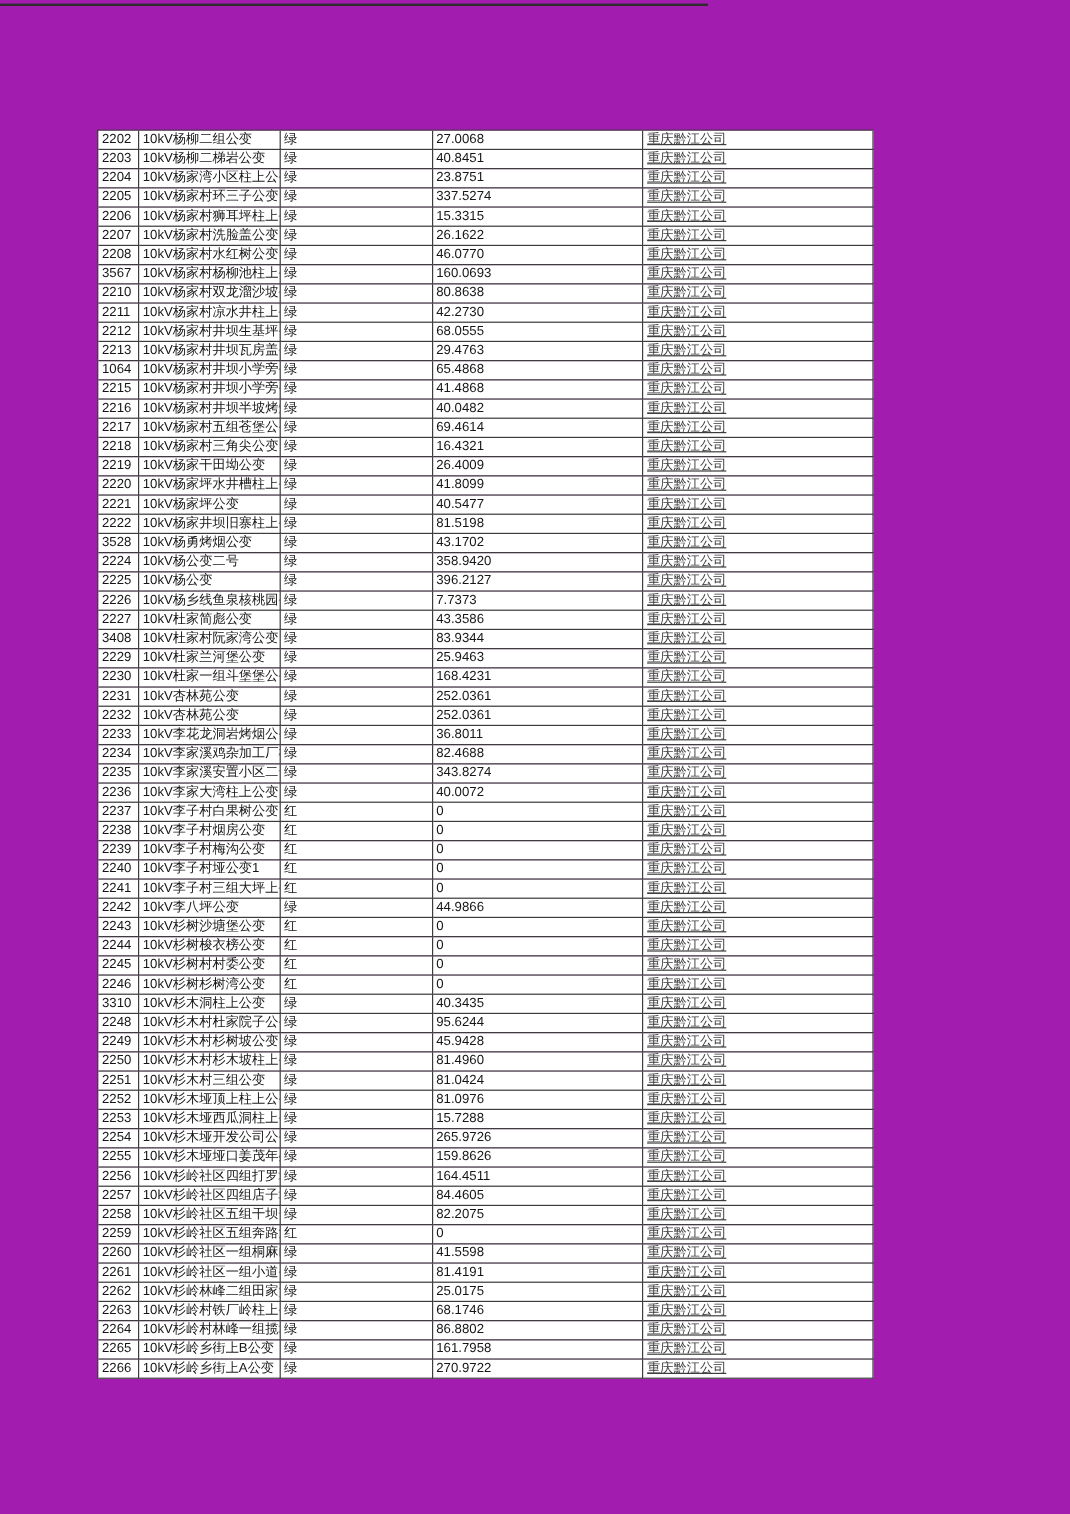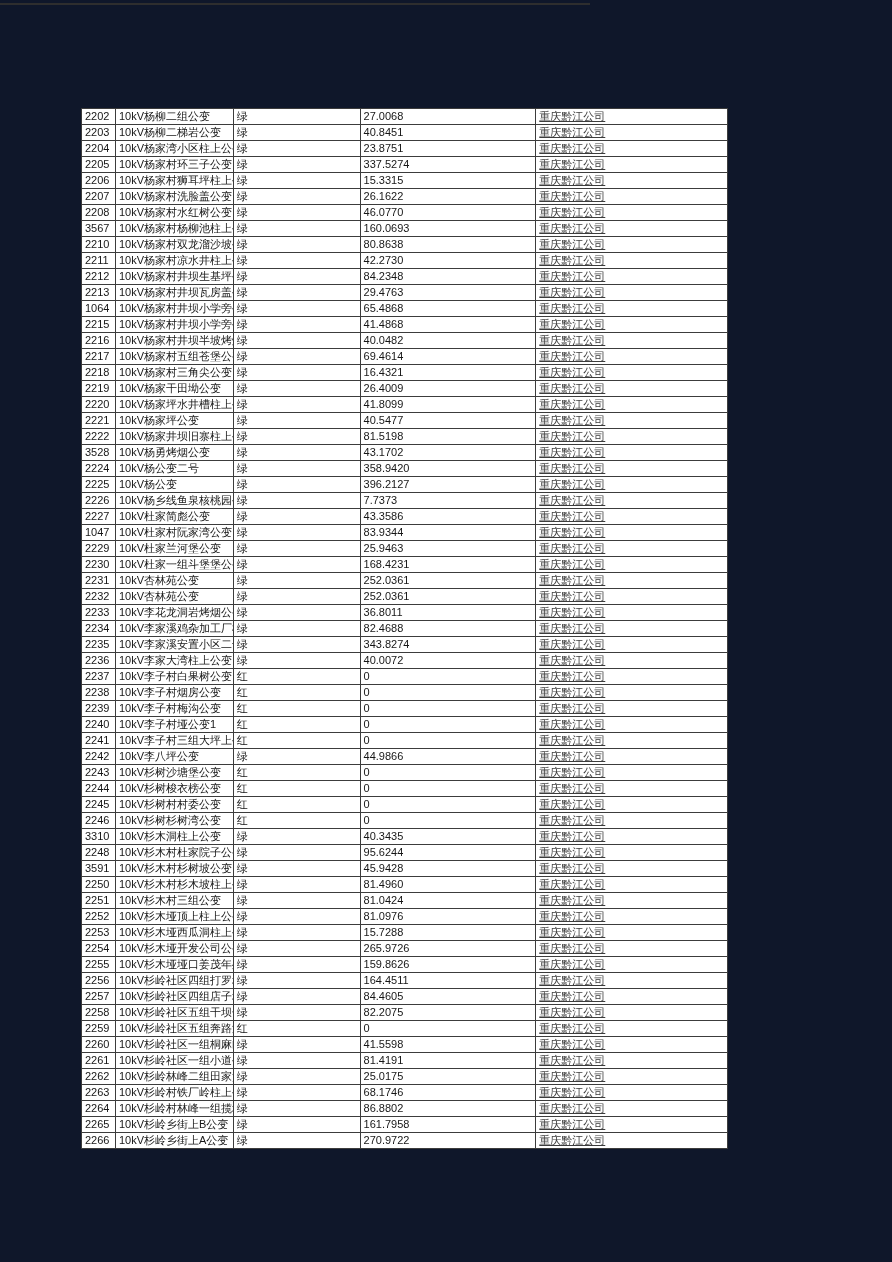--- a/index.html
+++ b/index.html
@@ -1,21 +1,21 @@
 <!DOCTYPE html>
 <html><head>
 <meta charset="utf-8">
 <style>
   html, body { margin: 0; padding: 0; }
   body { background: #ffffff; }
   .screen {
     position: relative;
     width: 892px;
     height: 1262px;
-    background: #0f172a;
+    background: #a21caf;
     overflow: hidden;
     font-family: "Liberation Sans", "DejaVu Sans", sans-serif;
   }
   .top-rule {
     position: absolute;
     left: 0;
     top: 3px;
     width: 590px;
     height: 2px;
     background: #2e2e2e;
@@ -138,21 +138,21 @@
     <div class="td col-name">10kV杨家村凉水井柱上公</div>
     <div class="td col-status">绿</div>
     <div class="td col-value">42.2730</div>
     <div class="td col-company"><span class="company-link">重庆黔江公司</span></div>
   </div>
 
   <div class="tr">
     <div class="td col-id">2212</div>
     <div class="td col-name">10kV杨家村井坝生基坪公</div>
     <div class="td col-status">绿</div>
-    <div class="td col-value">84.2348</div>
+    <div class="td col-value">68.0555</div>
     <div class="td col-company"><span class="company-link">重庆黔江公司</span></div>
   </div>
 
   <div class="tr">
     <div class="td col-id">2213</div>
     <div class="td col-name">10kV杨家村井坝瓦房盖公</div>
     <div class="td col-status">绿</div>
     <div class="td col-value">29.4763</div>
     <div class="td col-company"><span class="company-link">重庆黔江公司</span></div>
   </div>
@@ -263,21 +263,21 @@
 
   <div class="tr">
     <div class="td col-id">2227</div>
     <div class="td col-name">10kV杜家简彪公变</div>
     <div class="td col-status">绿</div>
     <div class="td col-value">43.3586</div>
     <div class="td col-company"><span class="company-link">重庆黔江公司</span></div>
   </div>
 
   <div class="tr">
-    <div class="td col-id">1047</div>
+    <div class="td col-id">3408</div>
     <div class="td col-name">10kV杜家村阮家湾公变</div>
     <div class="td col-status">绿</div>
     <div class="td col-value">83.9344</div>
     <div class="td col-company"><span class="company-link">重庆黔江公司</span></div>
   </div>
 
   <div class="tr">
     <div class="td col-id">2229</div>
     <div class="td col-name">10kV杜家兰河堡公变</div>
     <div class="td col-status">绿</div>
@@ -431,21 +431,21 @@
 
   <div class="tr">
     <div class="td col-id">2248</div>
     <div class="td col-name">10kV杉木村杜家院子公变</div>
     <div class="td col-status">绿</div>
     <div class="td col-value">95.6244</div>
     <div class="td col-company"><span class="company-link">重庆黔江公司</span></div>
   </div>
 
   <div class="tr">
-    <div class="td col-id">3591</div>
+    <div class="td col-id">2249</div>
     <div class="td col-name">10kV杉木村杉树坡公变</div>
     <div class="td col-status">绿</div>
     <div class="td col-value">45.9428</div>
     <div class="td col-company"><span class="company-link">重庆黔江公司</span></div>
   </div>
 
   <div class="tr">
     <div class="td col-id">2250</div>
     <div class="td col-name">10kV杉木村杉木坡柱上公</div>
     <div class="td col-status">绿</div>

